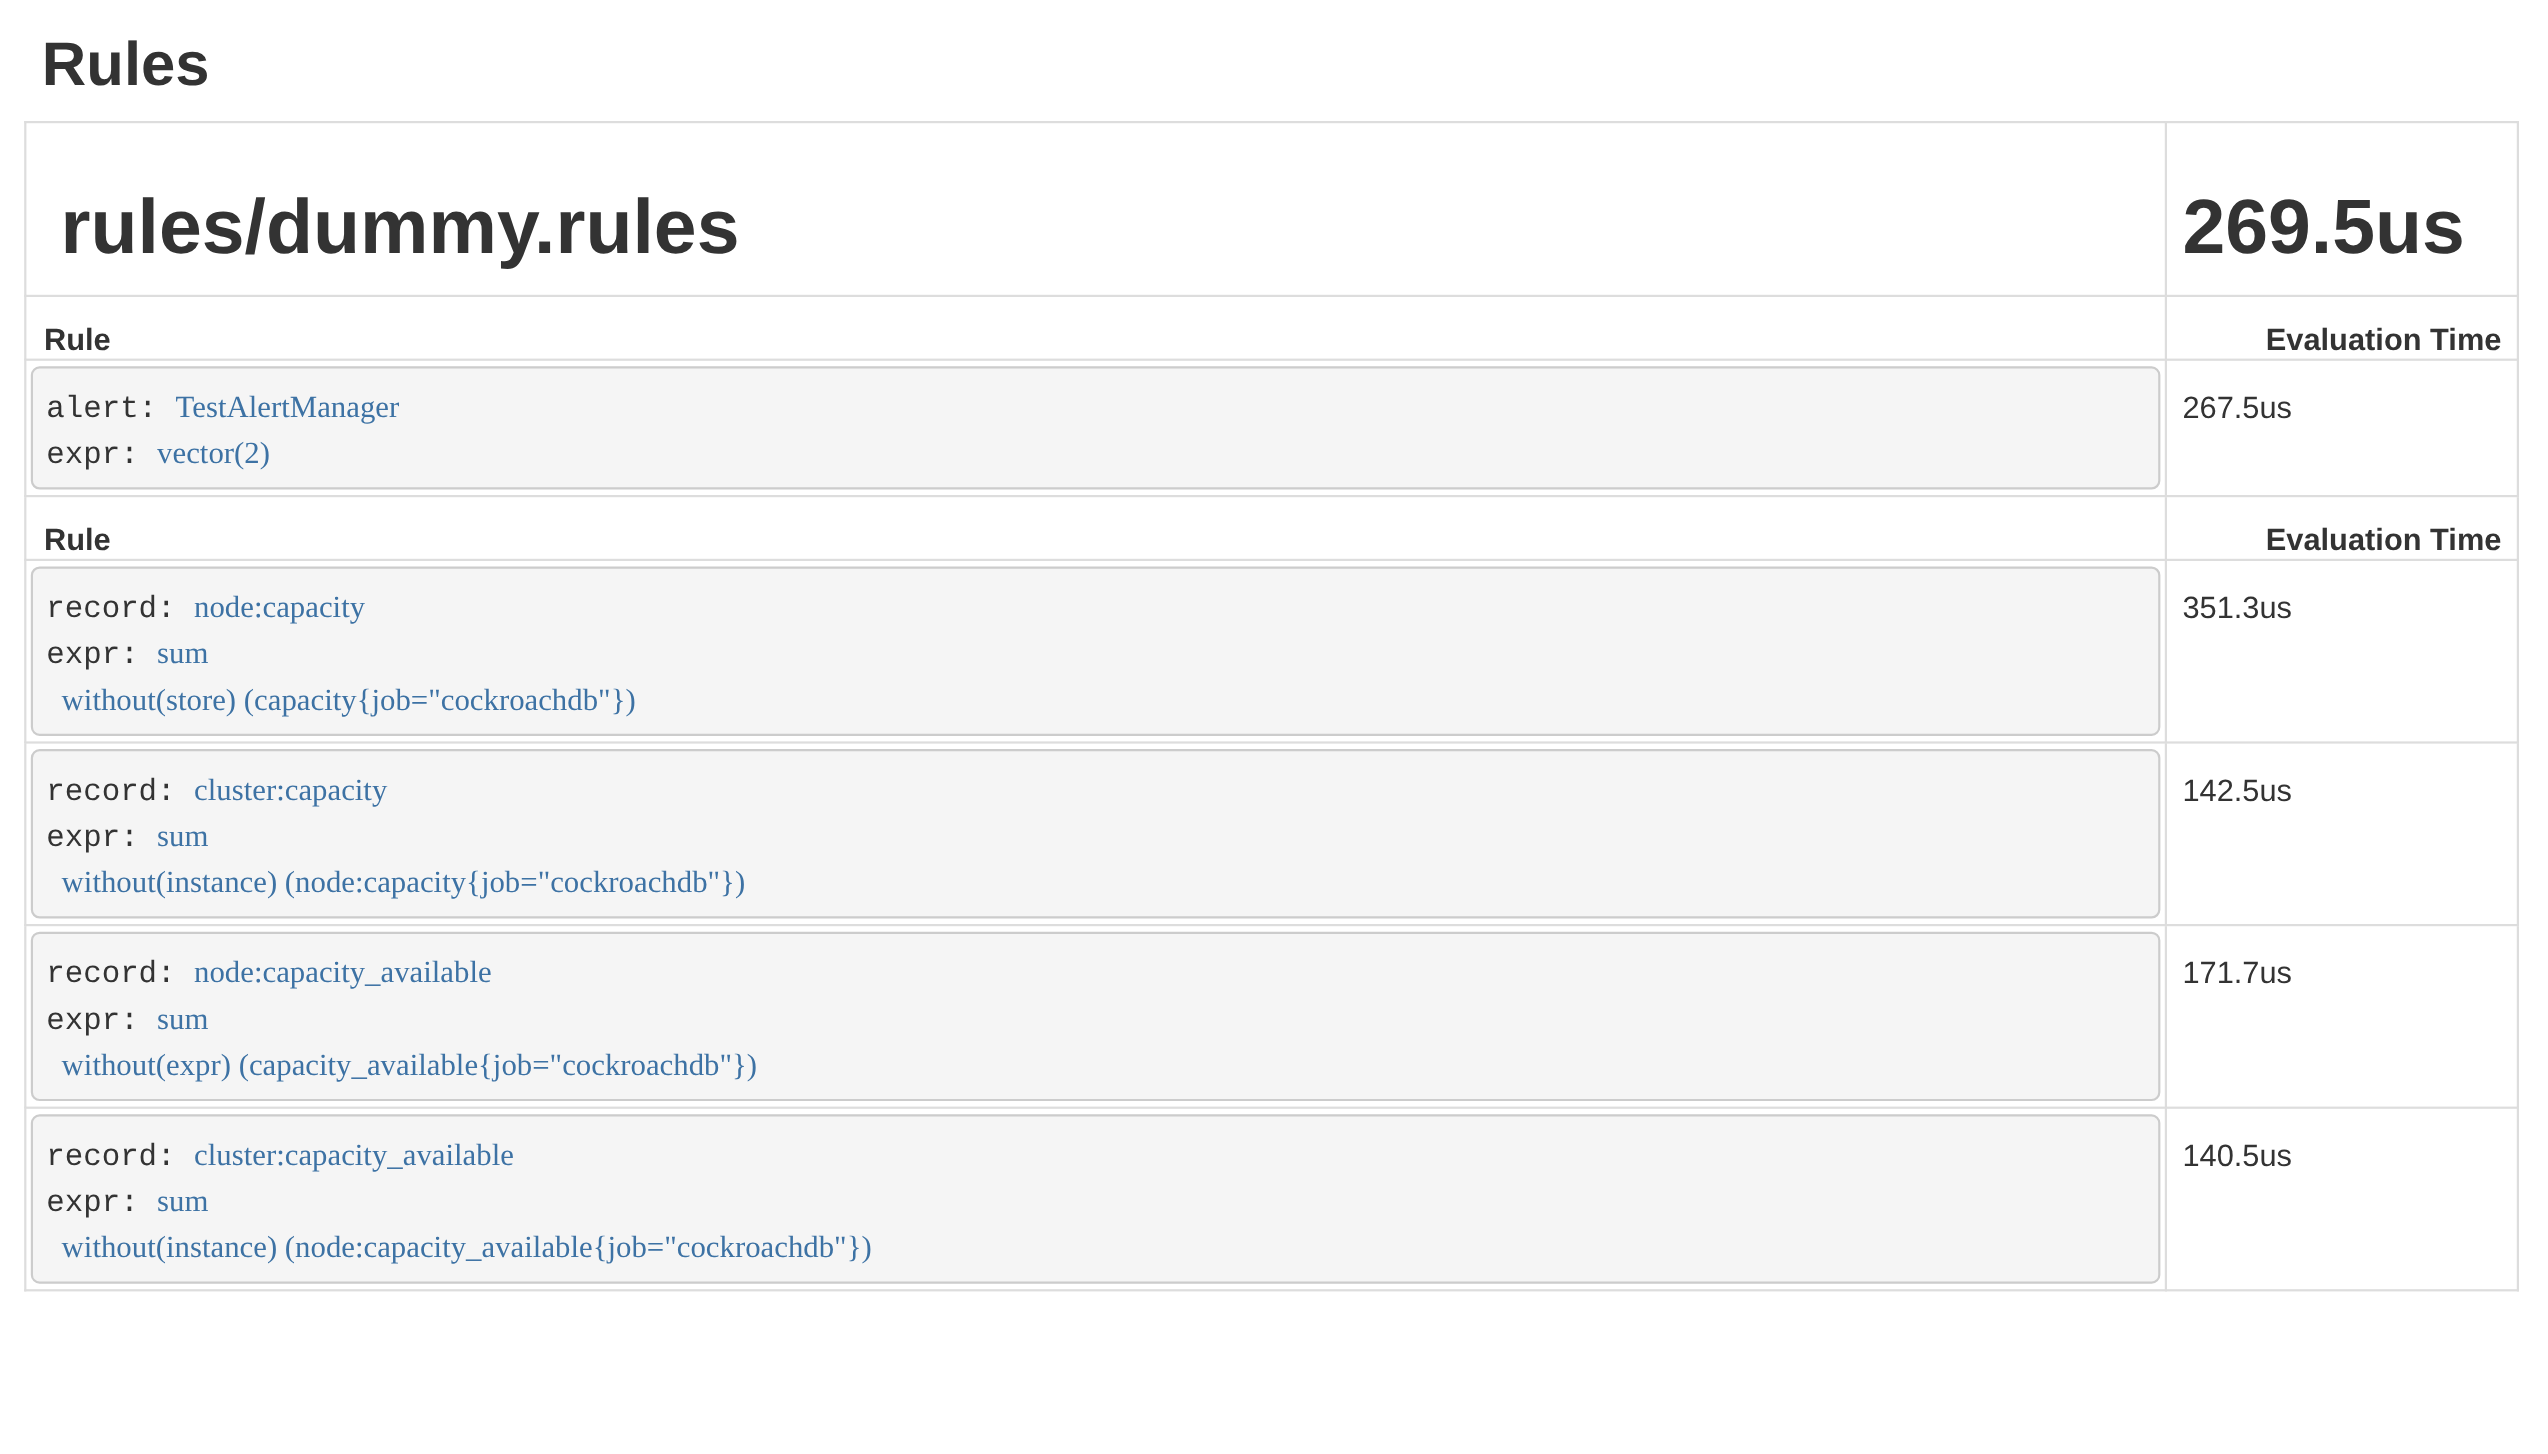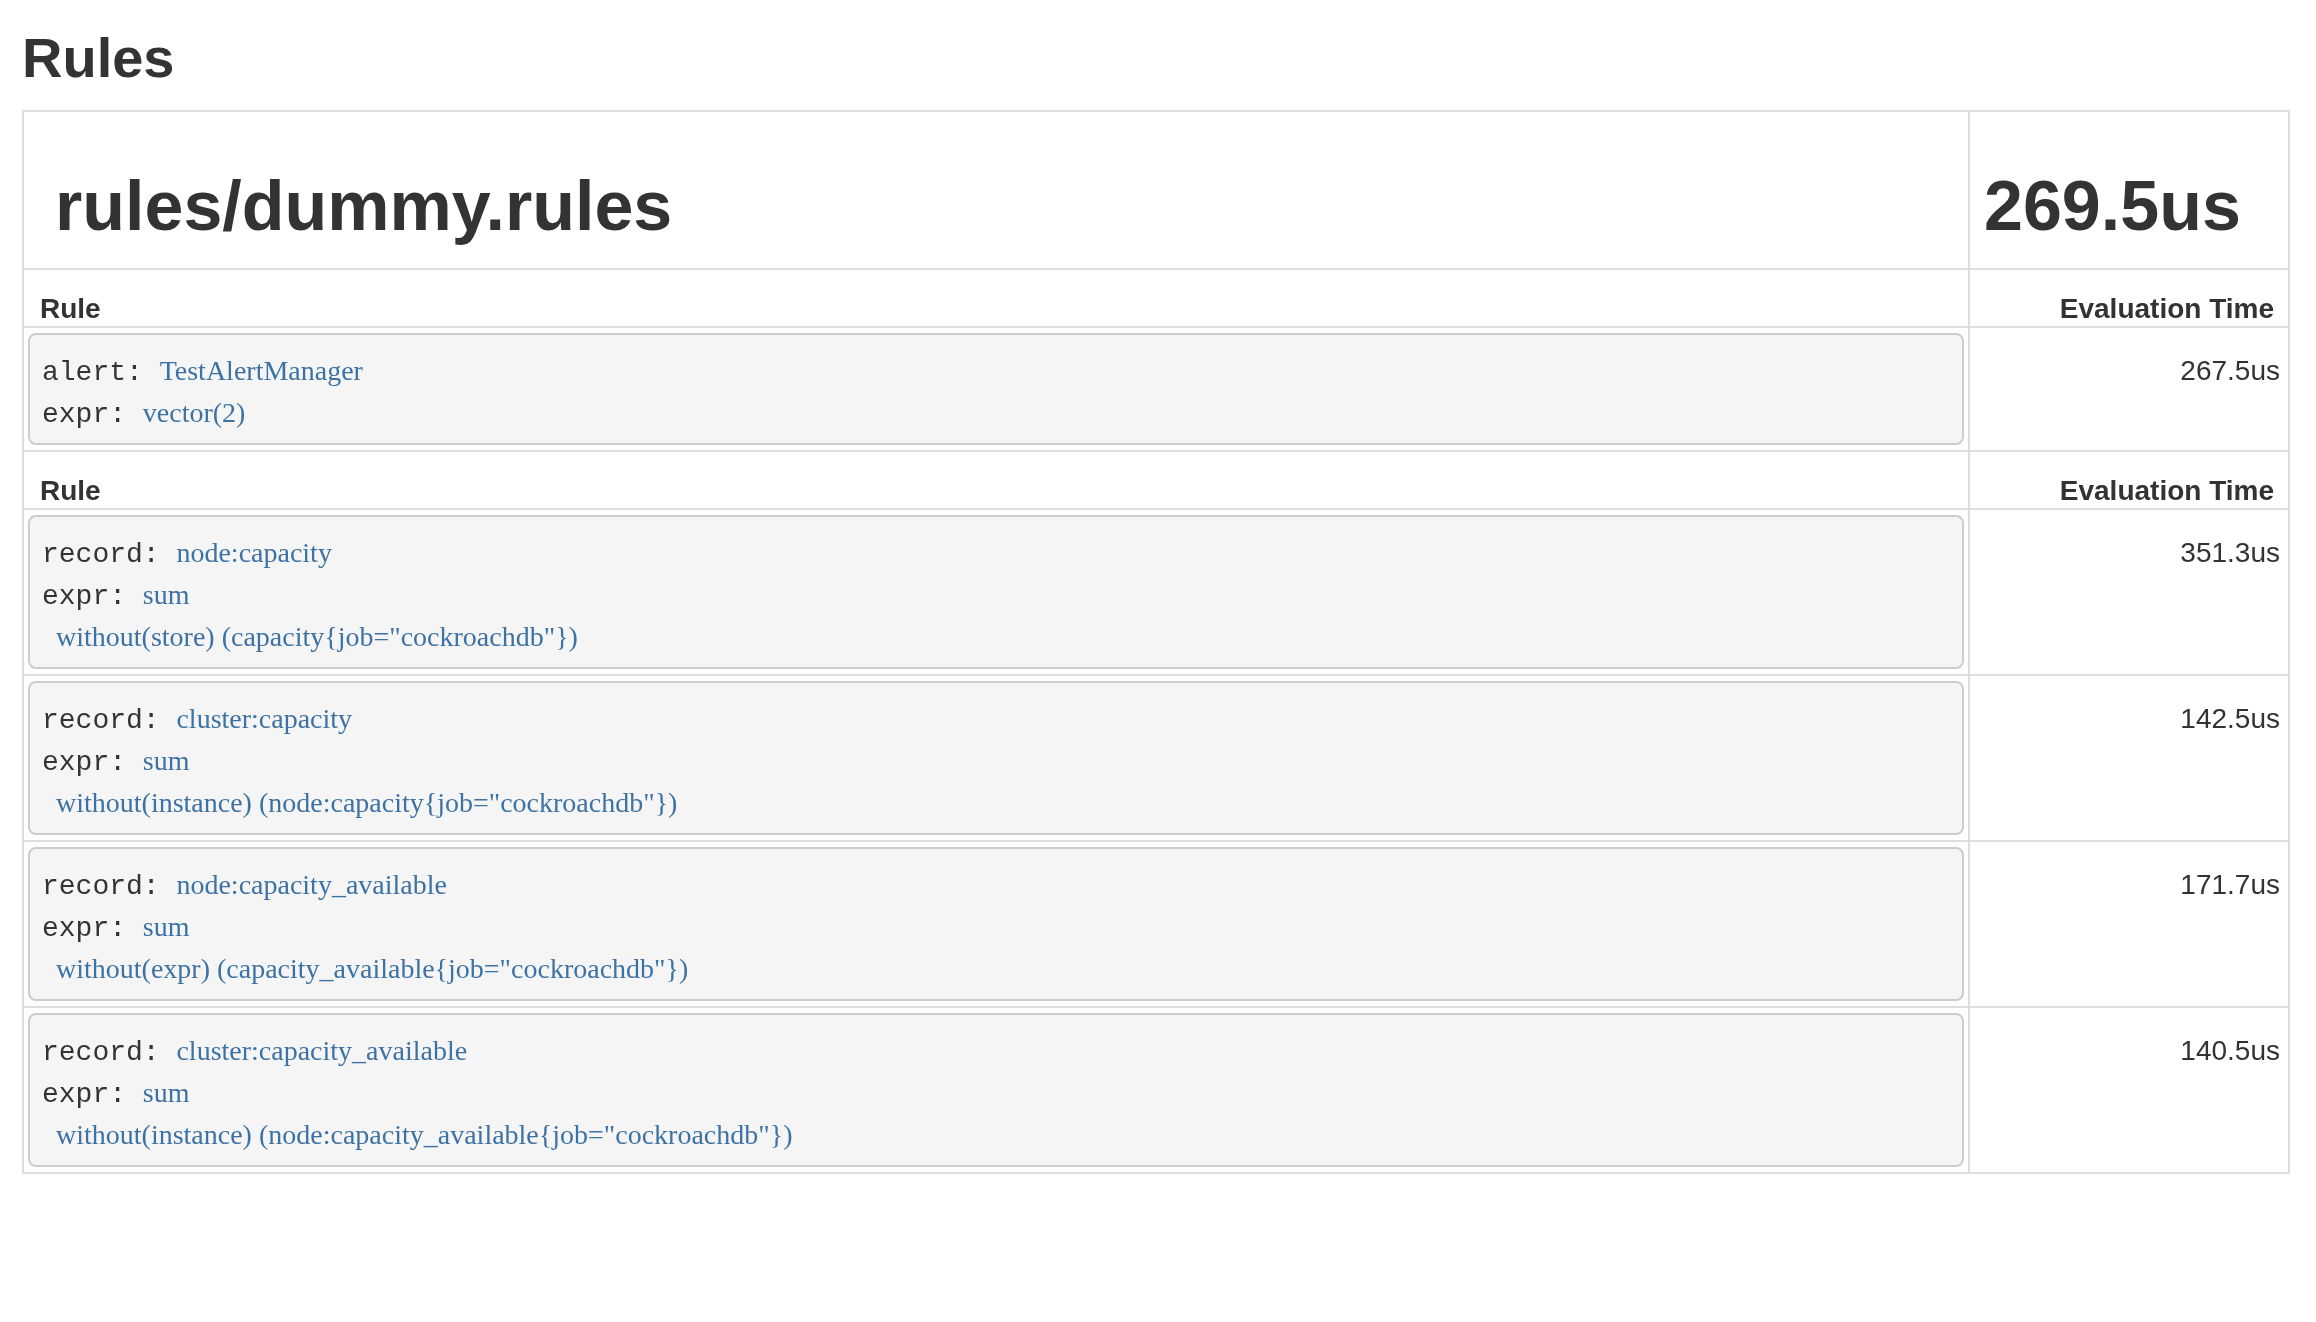--- a/index.html
+++ b/index.html
@@ -12,21 +12,21 @@
   * { box-sizing: border-box; }
   html, body { margin: 0; padding: 0; }
   body {
     width: 2316px; height: 1322px; overflow: hidden;
     background: #ffffff; color: var(--text);
     font-family: "Liberation Sans", "DejaVu Sans", sans-serif;
     padding-left: 22px;
   }
   h1.page-title {
     font-size: 56px; line-height: 64px; font-weight: bold;
-    margin: 26px 0 20px 0; color: var(--text);
+    margin: 26px 0 20px 16px; color: var(--text);
   }
   table.rules-table {
     border-collapse: collapse; table-layout: fixed;
     width: 2266px;
   }
   col.c-rule { width: 1946px; }
   col.c-eval { width: 320px; }
   td { border: 2px solid var(--border); background: #ffffff; }
 
   
@@ -57,22 +57,22 @@
     border: 2px solid var(--code-border); border-radius: 8px;
     padding: 16px 14px 8px 12px;
     font-family: "Liberation Mono", "DejaVu Sans Mono", monospace;
     font-size: 28px; line-height: 40px; color: var(--text);
     white-space: pre; overflow: hidden;
   }
   .code-key { color: var(--text); }
   .code-link { color: var(--blue); text-decoration: none; cursor: pointer; font-family: Liberation Serif, serif; }
   .cell-eval {
     vertical-align: top;
-    padding: 26px 8px 0 14px;
-    font-size: 28px; line-height: 34px; text-align: right;
+    padding: 26px 24px 0 14px;
+    font-size: 28px; line-height: 34px;
   }
 </style>
 </head>
 <body>
 
 <h1 class="page-title">Rules</h1>
 
 <table class="rules-table">
   <colgroup>
       <col class="c-rule">

